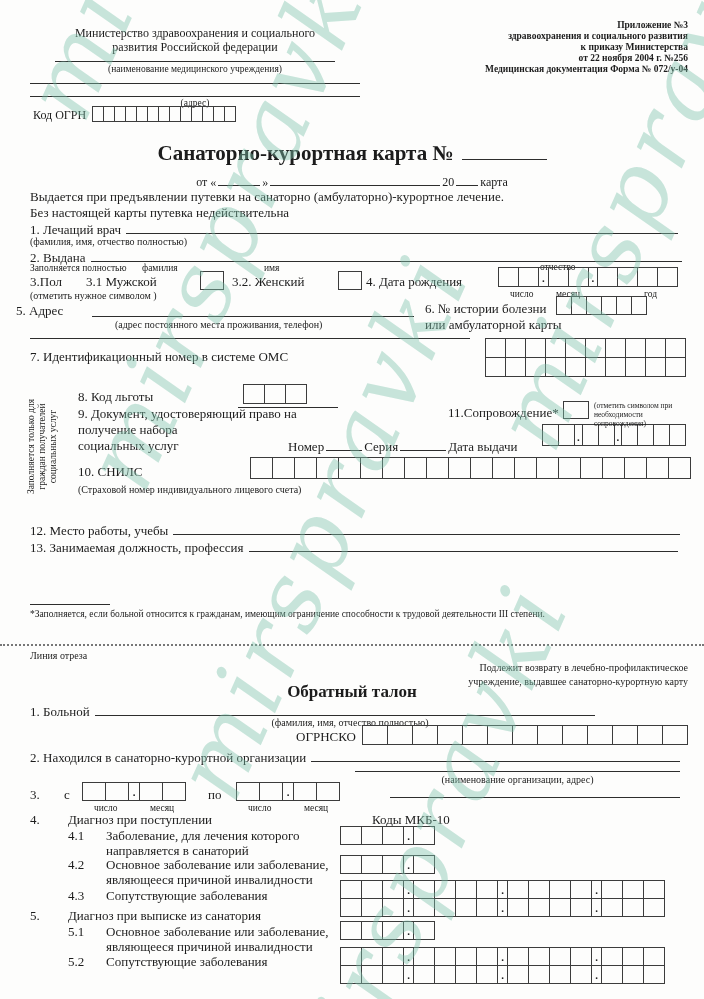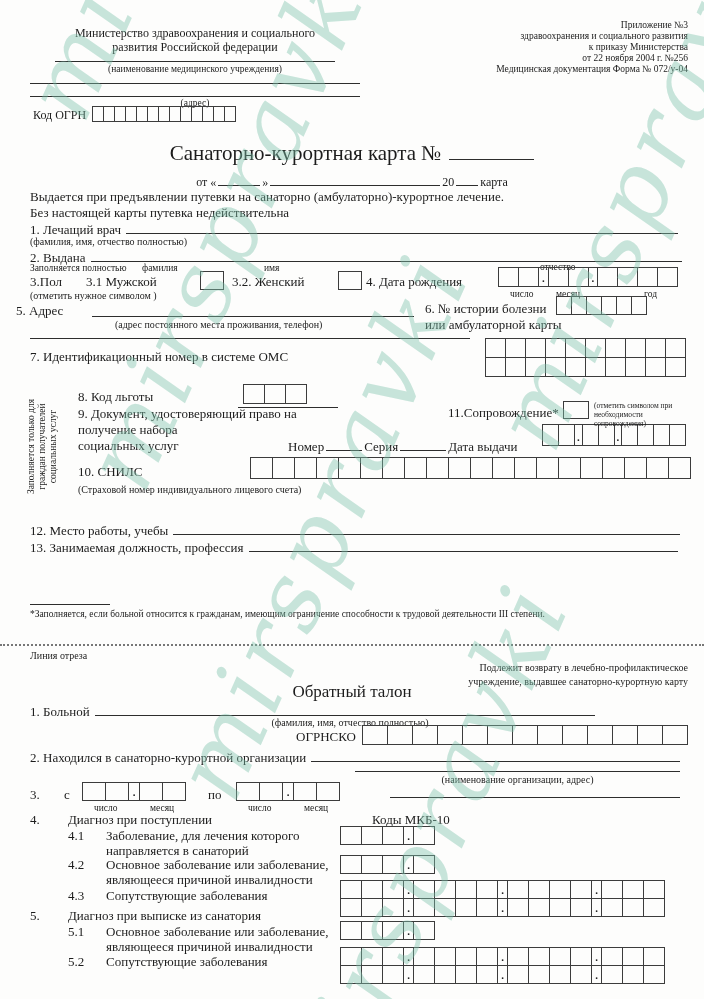--- a/index.html
+++ b/index.html
@@ -5,21 +5,21 @@
   html,body{margin:0;padding:0;background:#e8e8e8}
   .page{position:relative;width:704px;height:999px;background:#fdfdfc;overflow:hidden;
         font-family:"Liberation Serif","DejaVu Serif",serif;color:#1c1c1c}
   .abs{position:absolute}
   .row{position:absolute;display:flex;align-items:baseline;gap:5px}
   .t{font-size:13px;line-height:15px}
   .md{font-size:12px;line-height:14px}
   .sm{font-size:10px;line-height:12px}
   .xs{font-size:9.5px;line-height:11px}
   .xxs{font-size:7.5px;line-height:9px}
-  .b{font-weight:normal}
+  .b{font-weight:bold}
   .ctr{text-align:center}
   .rgt{text-align:right}
   .u{display:inline-block;border-bottom:1px solid #2d2d2d;height:13px}
   .grow{flex:1 1 auto}
   .hline{position:absolute;border-top:1px solid #2d2d2d;height:0}
   .cutline{position:absolute;border-top:2px dotted #777;height:0}
   .cells{position:absolute}
   .cellrow{display:flex}
   .cellrow + .cellrow{margin-top:-1px}
   .cell{box-sizing:border-box;flex:0 0 auto;width:var(--cw,20px);height:var(--ch,20px);

